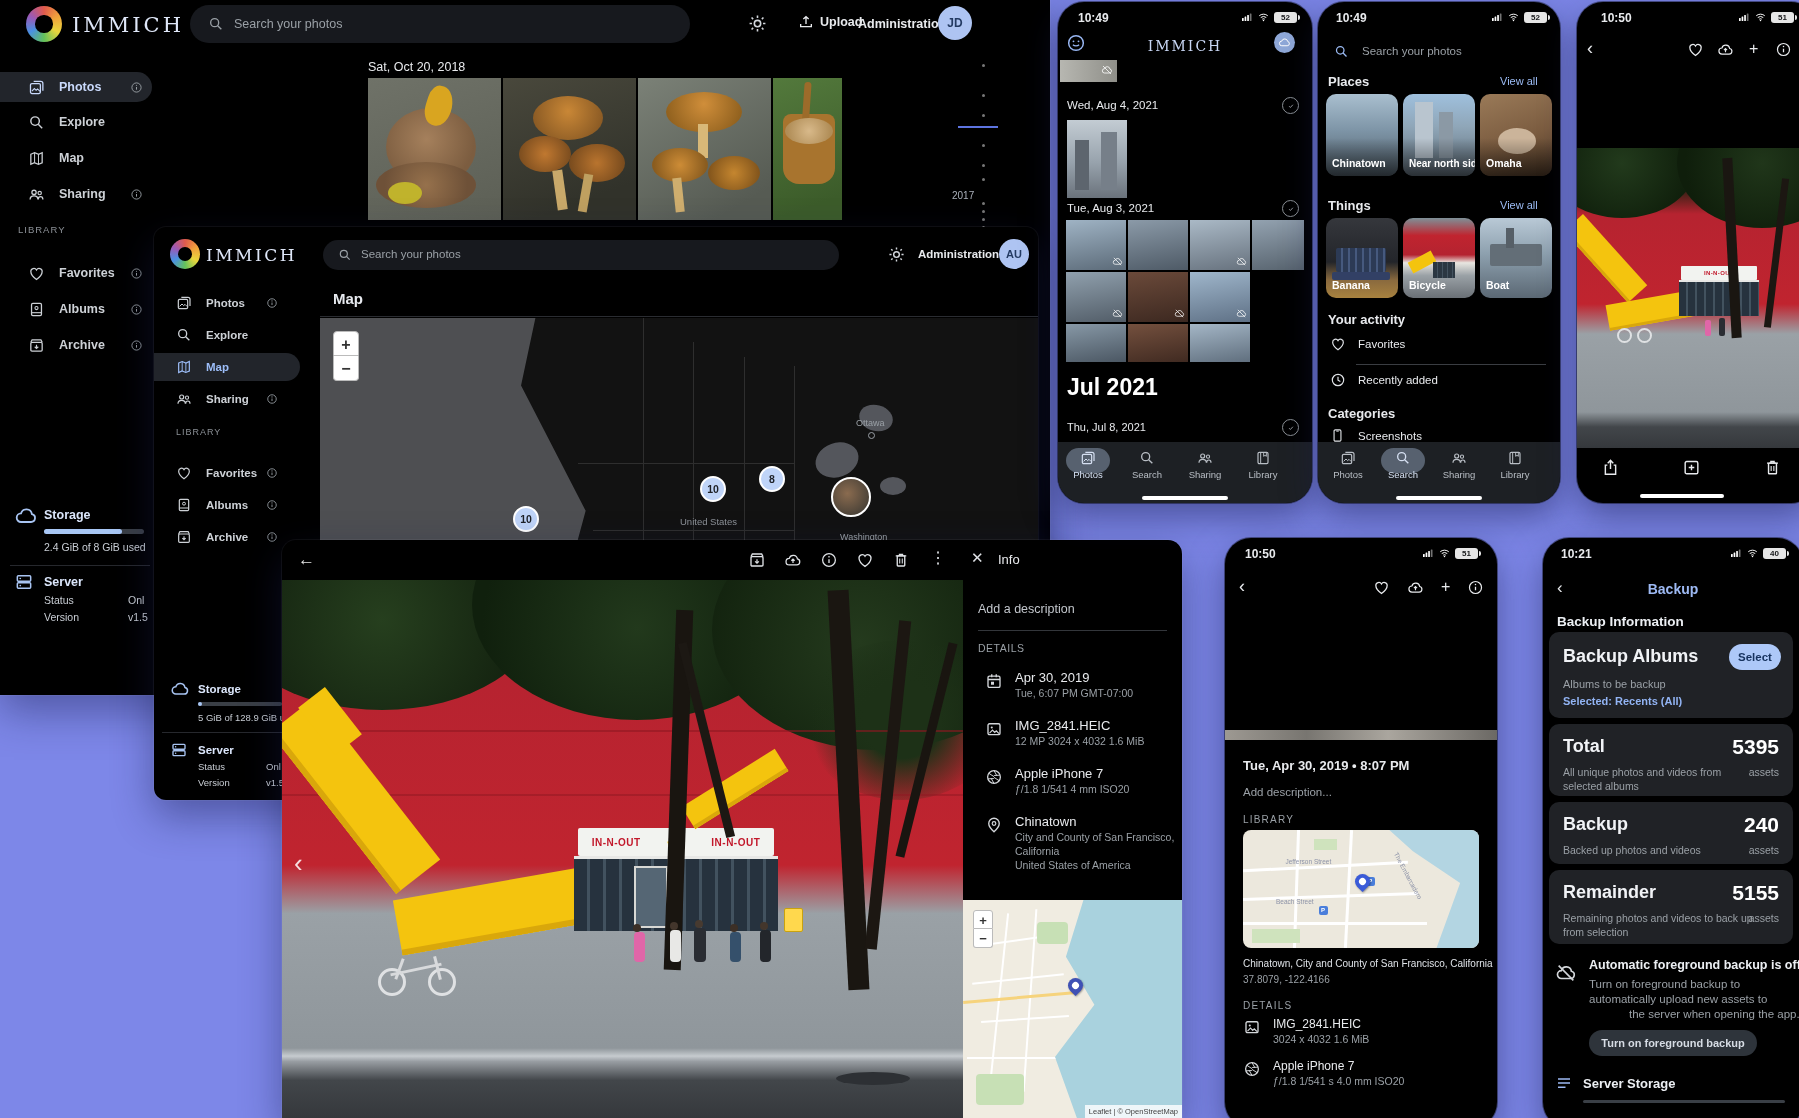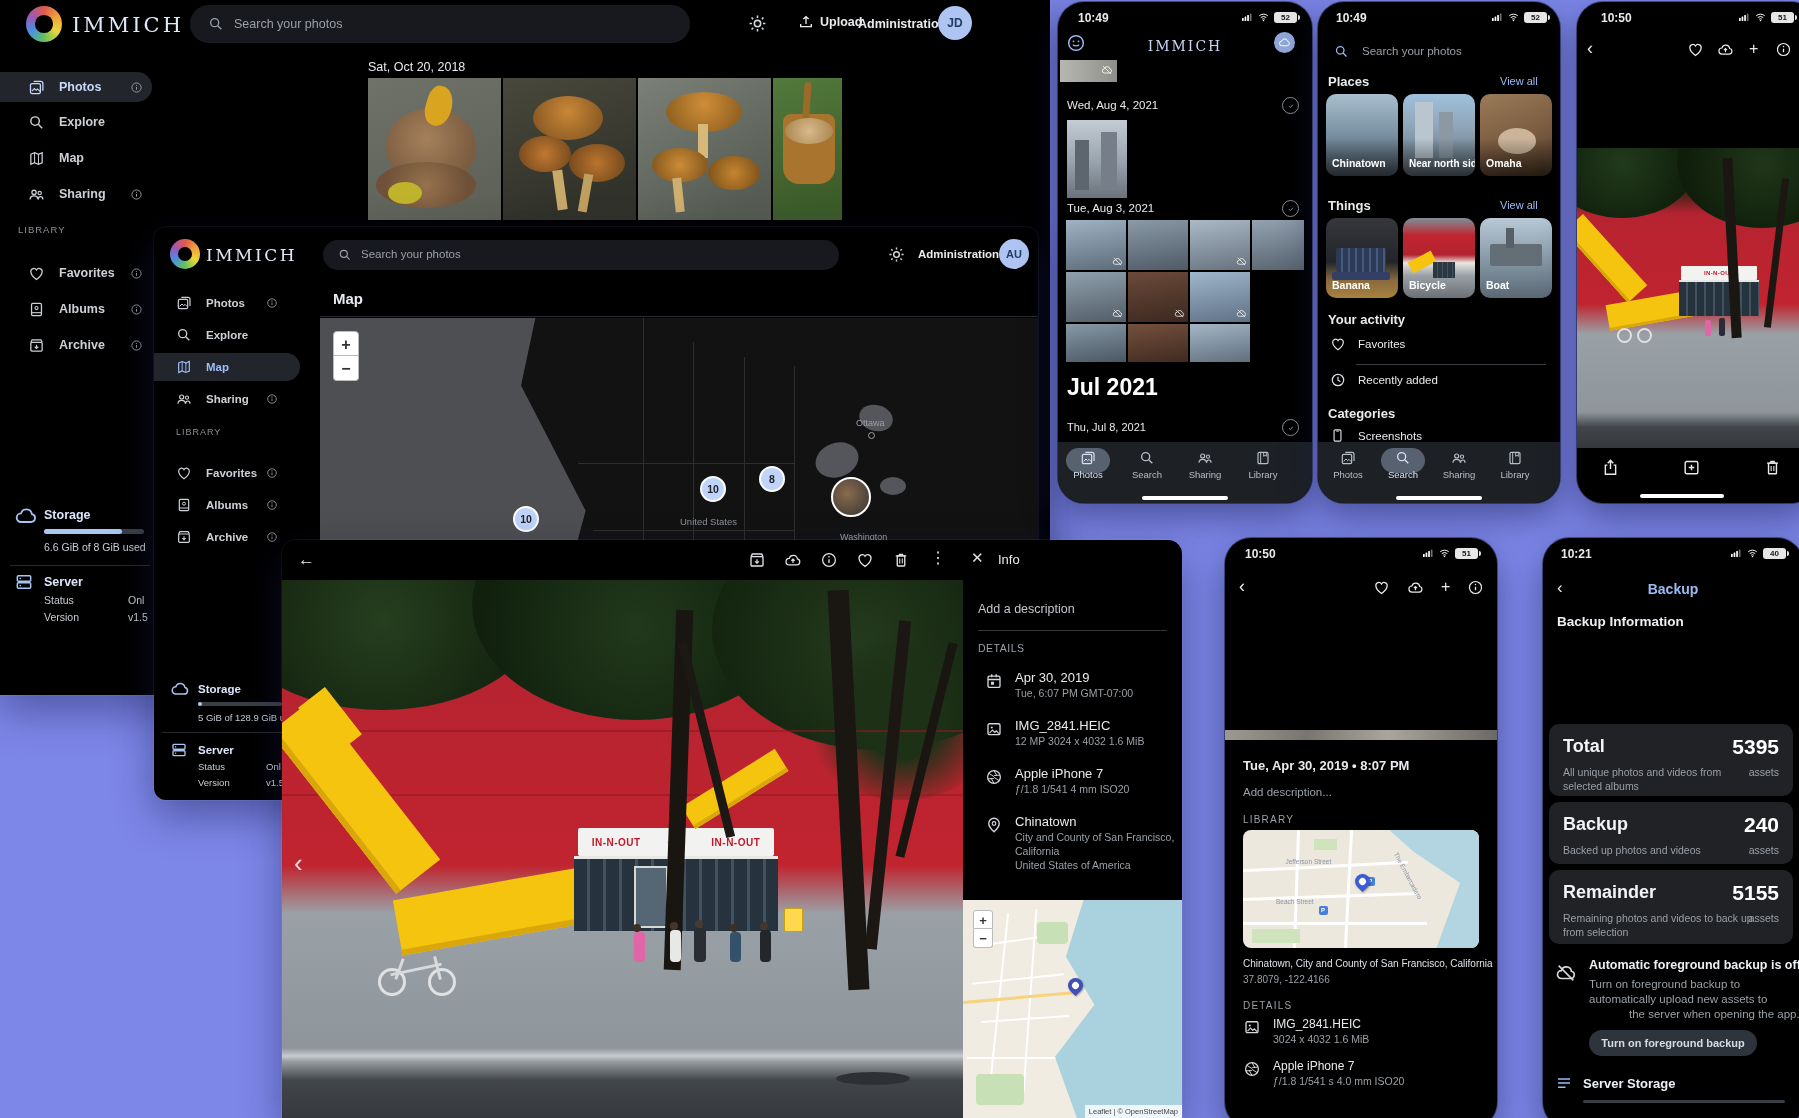--- a/index.html
+++ b/index.html
@@ -256,21 +256,21 @@
         </svg>
     </div>
 
     <svg class="ic abs" style="left:14px;top:504px;color:#a8c4f2" width="24" height="24">
         <use href="#sy-cloud"></use>
       </svg>
     <div class="t" style="left:44px;top:508px;font-size:12.5px;font-weight:600;color:#dbe6fb;">Storage</div>
     <div class="abs" style="left:44px;top:529px;width:100px;height:5px;border-radius:3px;background:#3a3f46;">
       <div style="width:78%;height:100%;border-radius:3px;background:#a8c7f5;"></div>
     </div>
-    <div class="t dim" style="left:44px;top:541px;font-size:10.5px;">6.6 GiB of 8 GiB used</div>
+    <div class="t dim" style="left:44px;top:541px;font-size:10.5px;">2.4 GiB of 8 GiB used</div>
     <div class="divider" style="left:10px;top:565px;width:140px;"></div>
     <svg class="ic abs" style="left:14px;top:572px;color:#a8c4f2" width="20" height="20">
         <use href="#sy-server"></use>
       </svg>
     <div class="t" style="left:44px;top:575px;font-size:12.5px;font-weight:600;color:#dbe6fb;">Server</div>
     <div class="t dim" style="left:44px;top:594px;font-size:10.5px;">Status</div>
     <div class="t dim" style="left:128px;top:594px;font-size:10.5px;">Onl</div>
     <div class="t dim" style="left:44px;top:611px;font-size:10.5px;">Version</div>
     <div class="t dim" style="left:128px;top:611px;font-size:10.5px;">v1.5</div>
 
@@ -294,20 +294,34 @@
       <div class="blob" aria-hidden="true" style="left:14px;top:70px;width:56px;height:34px;background:radial-gradient(circle,#cd8c36,#8a5c1f 80%);"></div>
       <div class="blob" aria-hidden="true" style="left:70px;top:78px;width:52px;height:34px;background:radial-gradient(circle,#c5862f,#84561c 80%);"></div>
       <div class="abs" aria-hidden="true" style="left:36px;top:100px;width:9px;height:34px;background:#cfae6e;transform:rotate(-6deg);"></div>
     </div>
     <div class="tile" style="left:773px;top:78px;width:69px;height:142px;background:linear-gradient(160deg,#53793c,#3c5c2a 85%);">
       <div class="abs" aria-hidden="true" style="left:10px;top:36px;width:52px;height:70px;background:#a8742e;border-radius:8px 8px 16px 16px;"></div>
       <div class="abs" aria-hidden="true" style="left:30px;top:4px;width:7px;height:48px;background:#9c6b2a;border-radius:4px;transform:rotate(4deg);"></div>
       <div class="blob" aria-hidden="true" style="left:12px;top:40px;width:48px;height:26px;background:radial-gradient(circle,#d8b98a,#b08d57 80%);"></div>
     </div>
 
+    <div class="abs" style="left:940px;top:50px;width:70px;height:200px;">
+      <div class="abs" aria-hidden="true" style="left:18px;top:76px;width:40px;height:2px;background:#5d74e0;"></div>
+      <div class="t" style="left:12px;top:140px;font-size:10px;color:#aab0ba;">2017</div>
+      <div aria-hidden="true" style="position:absolute;left:42px;top:14px;width:3px;height:3px;border-radius:50%;background:#777;"></div>
+      <div aria-hidden="true" style="position:absolute;left:42px;top:44px;width:3px;height:3px;border-radius:50%;background:#777;"></div>
+      <div aria-hidden="true" style="position:absolute;left:42px;top:64px;width:3px;height:3px;border-radius:50%;background:#777;"></div>
+      <div aria-hidden="true" style="position:absolute;left:42px;top:94px;width:3px;height:3px;border-radius:50%;background:#777;"></div>
+      <div aria-hidden="true" style="position:absolute;left:42px;top:114px;width:3px;height:3px;border-radius:50%;background:#777;"></div>
+      <div aria-hidden="true" style="position:absolute;left:42px;top:128px;width:3px;height:3px;border-radius:50%;background:#777;"></div>
+      <div aria-hidden="true" style="position:absolute;left:42px;top:152px;width:3px;height:3px;border-radius:50%;background:#777;"></div>
+      <div aria-hidden="true" style="position:absolute;left:42px;top:160px;width:3px;height:3px;border-radius:50%;background:#777;"></div>
+      <div aria-hidden="true" style="position:absolute;left:42px;top:168px;width:3px;height:3px;border-radius:50%;background:#777;"></div>
+      <div aria-hidden="true" style="position:absolute;left:42px;top:176px;width:3px;height:3px;border-radius:50%;background:#777;"></div>
+    </div>
   </section>
 
   <section class="dwin" id="w2" style="left:154px;top:227px;width:884px;height:573px;border-radius:12px;overflow:hidden;">
     <div class="logo-flower" style="left:16px;top:12px;width:30px;height:30px;"></div>
     <div class="t logotype" style="left:52px;top:18px;font-size:17px;letter-spacing:2.5px;">IMMICH</div>
     <div class="srch" style="left:169px;top:13px;width:516px;height:30px;">
       <svg class="ic abs" style="left:15px;top:8px;color:#9aa0a6" width="14" height="14">
           <use href="#sy-search"></use>
         </svg>
       <div class="t g" style="left:38px;top:8px;font-size:11.5px;">Search your photos</div>
@@ -883,20 +897,26 @@
         </svg>
       <svg class="ic" width="13" height="12" style="color:#fff">
           <use href="#sy-wifi"></use>
         </svg>
       <span class="batt">40</span>
     </div>
     <div class="t" style="left:14px;top:40px;font-size:17px;color:#e8eaed;">‹</div>
     <div class="t" style="left:0;top:43px;width:260px;text-align:center;font-size:14px;font-weight:600;color:#9db9f3;">Backup</div>
     <div class="t" style="left:14px;top:76px;font-size:13.5px;font-weight:bold;color:#eceff3;">Backup Information</div>
 
+    <div class="card" style="left:6px;top:94px;width:244px;height:86px;">
+      <div class="t" style="left:14px;top:14px;font-size:18px;font-weight:600;color:#f1f3f6;">Backup Albums</div>
+      <div class="t pill" style="left:180px;top:12px;width:52px;height:26px;background:#adc8f8;color:#16325e;font-size:11.5px;font-weight:600;text-align:center;line-height:26px;">Select</div>
+      <div class="t g" style="left:14px;top:46px;font-size:11px;">Albums to be backup</div>
+      <div class="t" style="left:14px;top:63px;font-size:11px;font-weight:600;color:#92b4f4;">Selected: Recents (All)</div>
+    </div>
 
     <div class="card" style="left:6px;top:186px;width:244px;height:72px;">
       <div class="t" style="left:14px;top:12px;font-size:18px;font-weight:600;color:#f1f3f6;">Total</div>
       <div class="t" style="right:14px;top:10px;left:auto;font-size:21px;font-weight:bold;color:#fff;">5395</div>
       <div class="t g" style="left:14px;top:42px;font-size:10.5px;">All unique photos and videos from</div>
       <div class="t g" style="left:14px;top:56px;font-size:10.5px;">selected albums</div>
       <div class="t g" style="right:14px;top:42px;left:auto;font-size:10.5px;">assets</div>
     </div>
     <div class="card" style="left:6px;top:264px;width:244px;height:62px;">
       <div class="t" style="left:14px;top:12px;font-size:18px;font-weight:600;color:#f1f3f6;">Backup</div>

